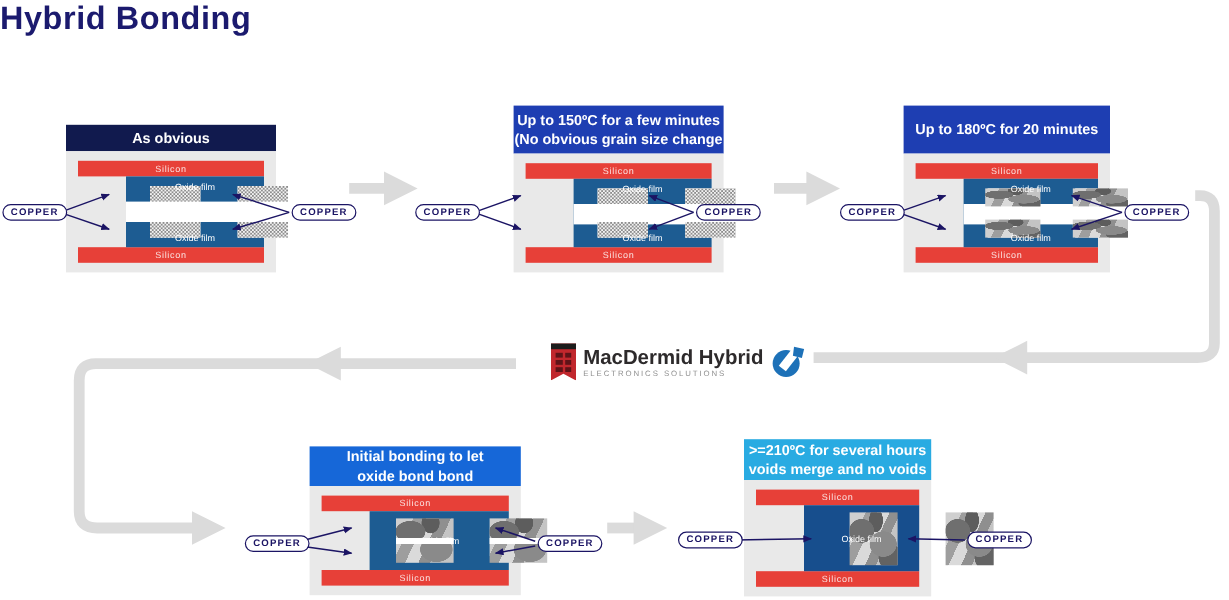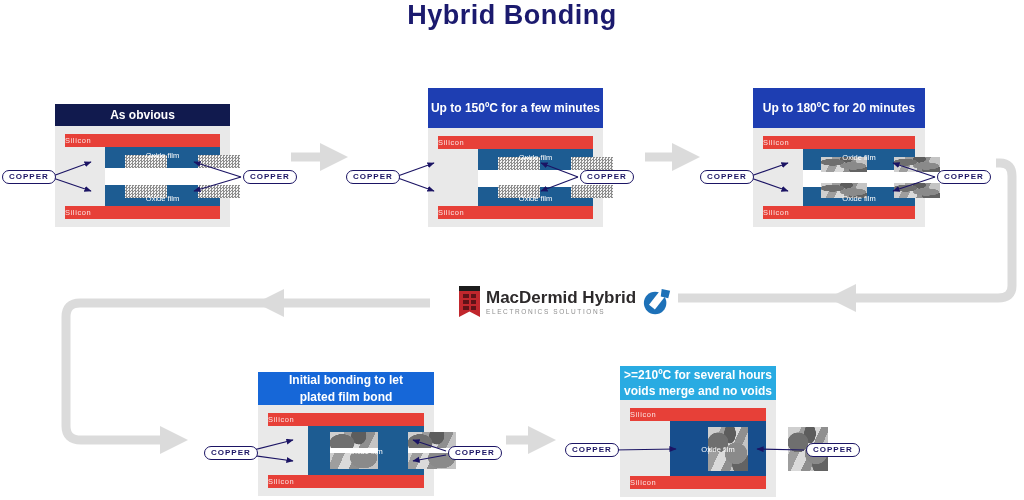--- a/index.html
+++ b/index.html
@@ -1,31 +1,31 @@
 <!DOCTYPE html>
 <html style="--title-navy: #1b1a6e; --navy-dark: #111a4e; --royal-blue: #1e3eb2; --bright-blue: #1667d8; --cyan-blue: #29abe2; --silicon-red: #e74038; --oxide-blue: #1d5c92; --oxide-blue-dark: #174e8d; --panel-gray: #e9e9e9; --arrow-gray: #dbdbdb; --line-navy: #1b1464;"><head>
 <meta charset="utf-8">
 <style>
   html,body{margin:0;padding:0;background:#fff;font-family:"Liberation Sans",sans-serif;}
   .canvas{position:relative;width:1024px;height:500px;background:#fff;overflow:hidden;}
 
-  .title{position:absolute;top:0;left:0;width:100%;text-align:center;
+  .title{position:absolute;top:0;left:0;width:100%;
          font-size:27px;font-weight:bold;color:var(--title-navy);letter-spacing:.5px;}
 
   
   .panel{position:absolute;display:flex;flex-direction:column;}
   .hdr{color:#fff;font-weight:bold;font-size:12px;text-align:center;
        display:flex;flex-direction:column;justify-content:center;line-height:1.35;flex:0 0 auto;}
   .hdr-navy{background:var(--navy-dark);}
   .hdr-royal{background:var(--royal-blue);}
   .hdr-bright{background:var(--bright-blue);}
   .hdr-cyan{background:var(--cyan-blue);}
   .pbody{background:var(--panel-gray);padding:8px 10px;flex:1;display:flex;flex-direction:column;}
   .silicon{height:13px;flex:0 0 13px;background:var(--silicon-red);color:rgba(255,255,255,.85);
-           font-size:7.5px;text-align:left;line-height:13px;letter-spacing:.6px;}
+           font-size:7.5px;text-align:center;line-height:13px;letter-spacing:.6px;}
   .mid{flex:1;position:relative;background:var(--oxide-blue);margin-left:40px;}
   .mid-dark{background:var(--oxide-blue-dark);}
 
   
   .band{position:absolute;left:0;right:0;top:21px;height:17px;background:#fff;}
   .plug{position:absolute;top:8px;bottom:8px;width:42px;background:#fff;}
   .plug-l{left:20px;}  .plug-r{left:93px;}
   .patch{position:absolute;left:0;right:0;height:13px;}
   .patch-t{top:0;} .patch-b{bottom:0;}
   .speckle{background:repeating-conic-gradient(#8d8d8d 0% 25%, #f3f3f3 0% 50%);background-size:3px 3px;}
@@ -160,20 +160,21 @@
         <span class="oxlbl oxlbl-t">Oxide film</span>
         <span class="oxlbl oxlbl-b">Oxide film</span>
       </div>
       <div class="silicon">Silicon</div>
     </div>
   </section>
 
   <section class="panel" style="left:400px;top:88px;width:175px;height:139px;padding-left:28px;">
     <header class="hdr hdr-royal" style="height:40px;">
       <span>Up to 150ºC for a few minutes</span>
+      <span>(No obvious grain size change</span>
     </header>
     <div class="pbody">
       <div class="silicon">Silicon</div>
       <div class="mid">
         <div class="band"></div>
         <div class="plug plug-l">
           <i class="patch patch-t speckle"></i>
           <i class="patch patch-b speckle"></i>
         </div>
         <div class="plug plug-r">
@@ -206,21 +207,21 @@
         <span class="oxlbl oxlbl-t">Oxide film</span>
         <span class="oxlbl oxlbl-b">Oxide film</span>
       </div>
       <div class="silicon">Silicon</div>
     </div>
   </section>
 
   <section class="panel" style="left:258px;top:372px;width:176px;height:124px;border-radius:32px;">
     <header class="hdr hdr-bright" style="height:33px;">
       <span>Initial bonding to let</span>
-      <span>plated film bond</span>
+      <span>oxide bond bond</span>
     </header>
     <div class="pbody">
       <div class="silicon">Silicon</div>
       <div class="mid">
         <i class="bpatch bpatch-l split"></i>
         <i class="bpatch bpatch-r split"></i>
         <span class="oxlbl oxlbl-c">Oxide film</span>
       </div>
       <div class="silicon">Silicon</div>
     </div>

